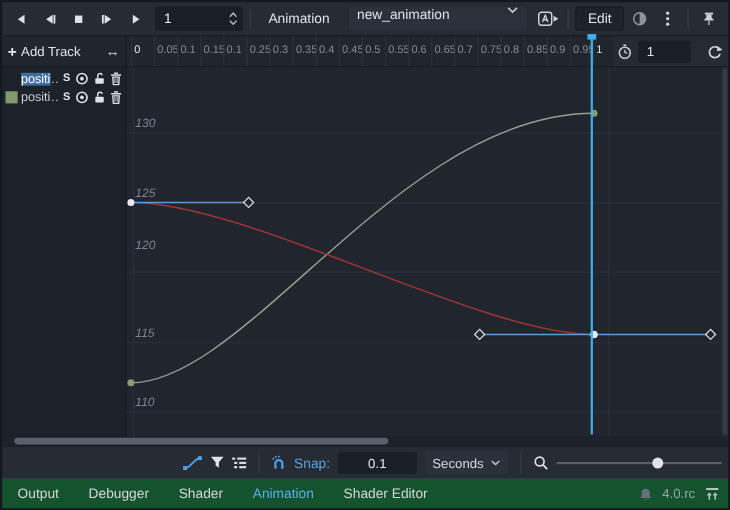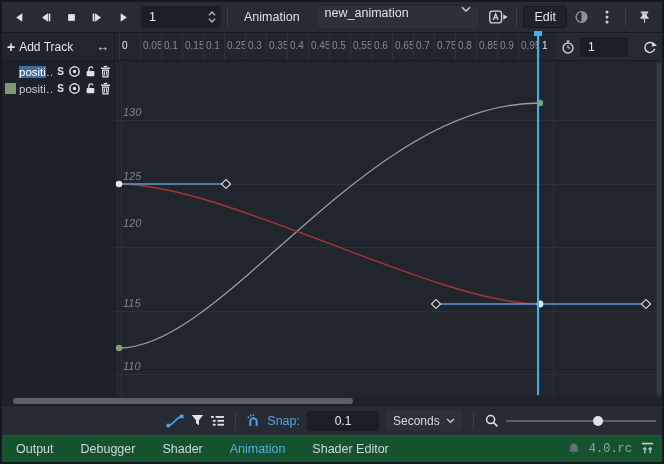--- a/index.html
+++ b/index.html
@@ -81,21 +81,21 @@
   .zoom-slider { width:150px; height:20px; position:relative; flex:none; }
   .zoom-slider .track { position:absolute; left:0; right:0; top:9px; height:2px; background:#596069; }
   .zoom-slider .knob { position:absolute; left:58%; top:5px; width:10px; height:10px;
                        border-radius:50%; background:#dfe3e8; }
 
   
   .tabs-row { height:27px; flex:none; background:#14532d; border-top:1px solid #3a414b;
               display:flex; align-items:center; padding-left:14px; }
   .tab { color:#d2d6dc; font-size:12.5px; margin-right:27px; }
   .tab.active { color:#58ade8; }
-  .status-right { margin-left:auto; display:flex; gap:9px; padding-right:8px;font-family:Liberation Mono, monospace; }
+  .status-right { margin-left:auto; display:flex; align-items:center; gap:9px; padding-right:8px; }
   .version { color:#9aa1ab; font-size:12px; }
 
   
   .playhead-line { position:absolute; left:537px; top:31px; width:2px; height:364px;
                    background:#3fb0e8; z-index:5; }
   .playhead-cap { position:absolute; left:534px; top:31px; width:8px; height:5px;
                   background:#3fb0e8; z-index:6; }
 
   svg { display:block; }
 </style>

